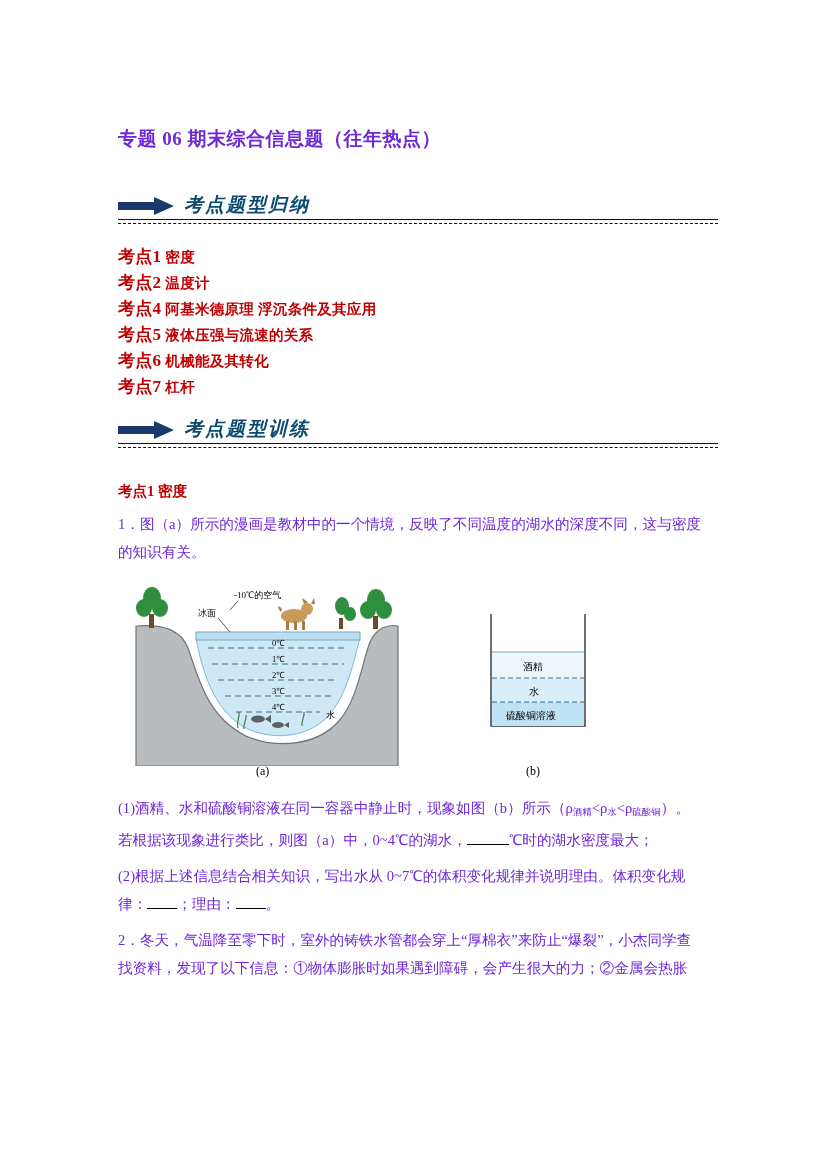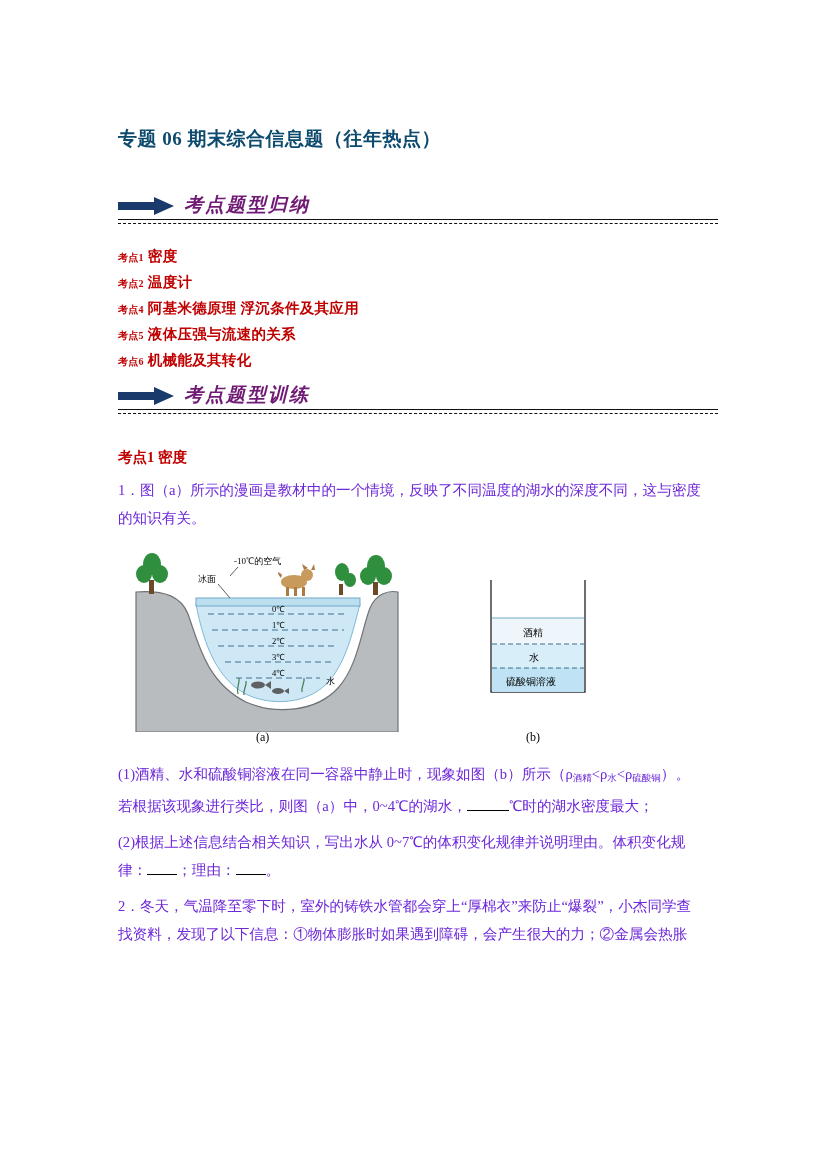--- a/index.html
+++ b/index.html
@@ -28,21 +28,21 @@
     width: 600px;
   }
 
   
   .doc-title {
     font-family: "Liberation Serif", serif;
     font-weight: bold;
     font-size: 19px;
     letter-spacing: 0.5px;
     margin-top: 126px;
-    color: #0c4a6e;
+    color: #6d28d9;
   }
 
   
   .banner {
     margin-top: 42px;
     position: relative;
     height: 34px;
   }
   .banner .arrow {
     position: absolute;
@@ -53,21 +53,21 @@
   }
   .banner .arrow svg { display: block; }
   .banner .btext {
     position: absolute;
     left: 66px;
     top: -2px;
     font-family: "Liberation Serif", serif;
     font-weight: bold;
     font-size: 19px;
     letter-spacing: 2px;
-    color: #701a75;
+    color: #0c4a6e;
     font-style: italic;
   }
   .banner .rule1 {
     position: absolute;
     left: 0;
     right: 0;
     top: 25px;
     border-top: 1px solid #111;
   }
   .banner .rule2 {
@@ -83,21 +83,21 @@
     margin-top: 16px;
   }
   .kp-item {
     color: #c00000;
     font-weight: bold;
     font-size: 14.5px;
     line-height: 25px;
     letter-spacing: 0.3px;
   }
   .kp-item .kp-num {
-    font-size: 10px;
+    font-size: 17px;
   }
 
   
   .kp-head {
     color: #c00000;
     font-weight: bold;
     font-size: 14.5px;
     margin-top: 30px;
   }
 
@@ -181,23 +181,27 @@
         <span>阿基米德原理  浮沉条件及其应用</span>
       </div>
       <div class="kp-item">
         <span class="kp-num">考点5</span>
         <span>液体压强与流速的关系</span>
       </div>
       <div class="kp-item">
         <span class="kp-num">考点6</span>
         <span>机械能及其转化</span>
       </div>
-    </div>
-
-    <div class="banner" style="margin-top:10px;text-decoration:underline;">
+      <div class="kp-item">
+        <span class="kp-num">考点7</span>
+        <span>杠杆</span>
+      </div>
+    </div>
+
+    <div class="banner" style="margin-top:18px;text-decoration:underline;">
       <div class="arrow">
         <svg width="56" height="18" viewBox="0 0 56 18">
           <path d="M0 5 L36 5 L36 0 L56 9 L36 18 L36 13 L0 13 Z" fill="#1a3a6b"></path>
         </svg>
       </div>
       <div class="btext">考点题型训练</div>
       <div class="rule1"></div>
       <div class="rule2"></div>
     </div>
 

